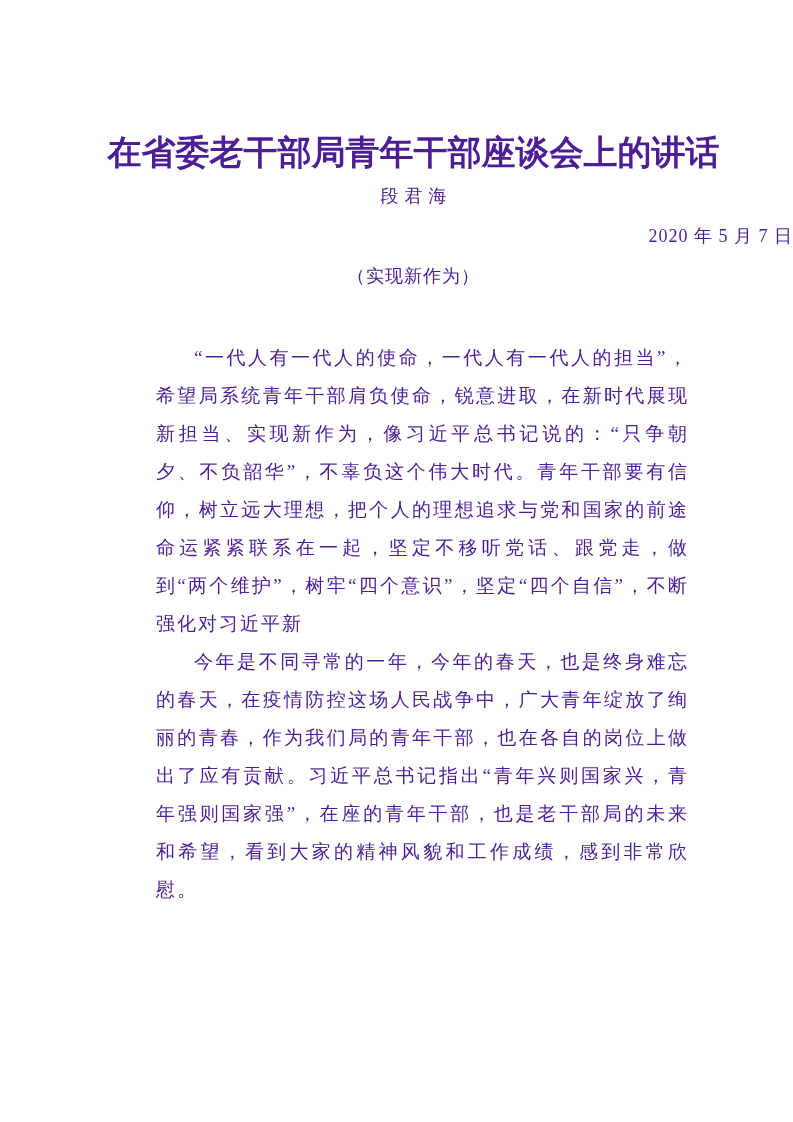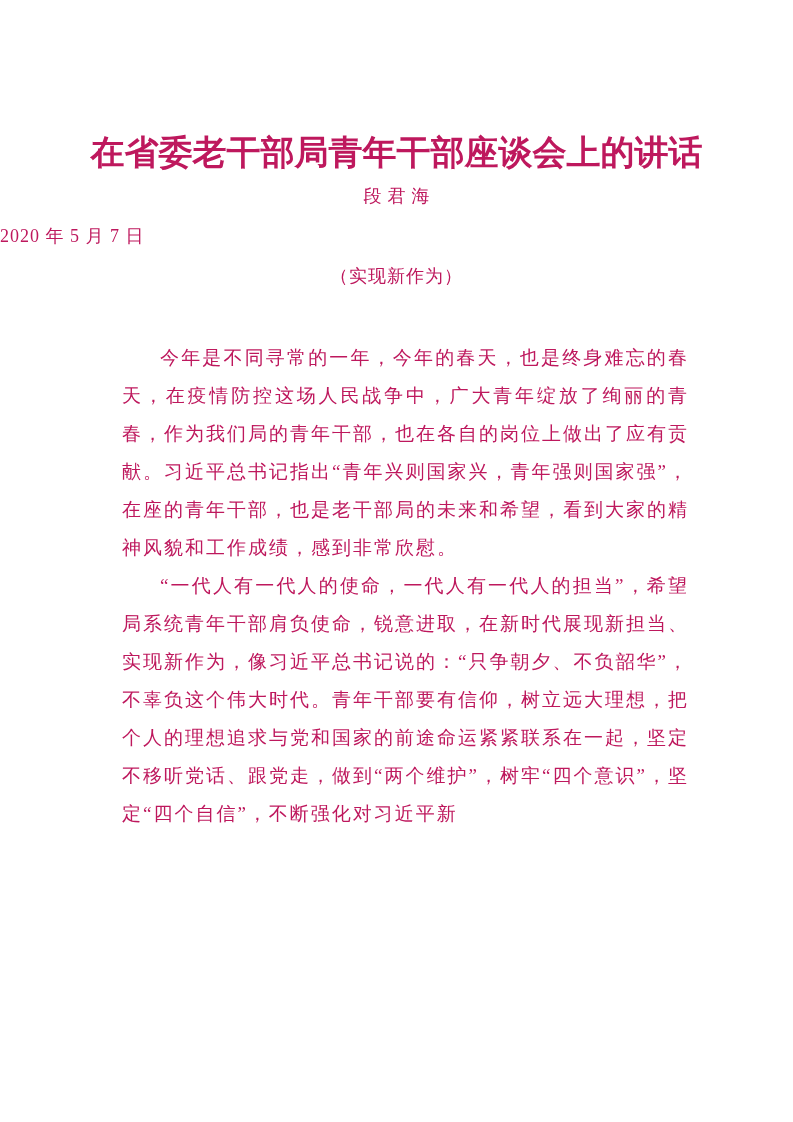--- a/index.html
+++ b/index.html
@@ -6,25 +6,26 @@
     margin: 0;
     padding: 0;
     background: #ffffff;
   }
   .page {
     position: relative;
     width: 793px;
     height: 1122px;
     margin: 0 auto;
     background: #ffffff;
-    color: #be185d;
+    color: #4c1d95;
     box-sizing: border-box;
     padding-top: 131px;
     overflow: hidden;
     font-family: "Liberation Serif", "DejaVu Serif", serif;
+    padding-left: 34px;
   }
   .title {
     margin: 0;
     font-size: 34px;
     line-height: 44px;
     font-weight: 700;
     text-align: center;
     letter-spacing: 0px;
     font-family: "Liberation Serif", "DejaVu Serif", serif;
   }
@@ -33,21 +34,21 @@
     font-size: 18px;
     line-height: 26px;
     text-align: center;
     letter-spacing: 6px;
     text-indent: 6px;
   }
   .dateline {
     margin-top: 14px;
     font-size: 18px;
     line-height: 26px;
-    text-align: left;
+    text-align: right;
     letter-spacing: 1px;
   }
   .source-note {
     margin-top: 14px;
     font-size: 18px;
     line-height: 26px;
     text-align: center;
     letter-spacing: 1px;
   }
   .body {
@@ -71,16 +72,16 @@
 <div class="page">
   <h1 class="title">在省委老干部局青年干部座谈会上的讲话</h1>
 
   <div class="byline">段君海</div>
 
   <div class="dateline">2020 年 5 月 7 日</div>
 
   <div class="source-note">（实现新作为）</div>
 
   <div class="body">
+    <p class="para">“一代人有一代人的使命，一代人有一代人的担当”，希望局系统青年干部肩负使命，锐意进取，在新时代展现新担当、实现新作为，像习近平总书记说的：“只争朝夕、不负韶华”，不辜负这个伟大时代。青年干部要有信仰，树立远大理想，把个人的理想追求与党和国家的前途命运紧紧联系在一起，坚定不移听党话、跟党走，做到“两个维护”，树牢“四个意识”，坚定“四个自信”，不断强化对习近平新</p>
     <p class="para">今年是不同寻常的一年，今年的春天，也是终身难忘的春天，在疫情防控这场人民战争中，广大青年绽放了绚丽的青春，作为我们局的青年干部，也在各自的岗位上做出了应有贡献。习近平总书记指出“青年兴则国家兴，青年强则国家强”，在座的青年干部，也是老干部局的未来和希望，看到大家的精神风貌和工作成绩，感到非常欣慰。</p>
-    <p class="para">“一代人有一代人的使命，一代人有一代人的担当”，希望局系统青年干部肩负使命，锐意进取，在新时代展现新担当、实现新作为，像习近平总书记说的：“只争朝夕、不负韶华”，不辜负这个伟大时代。青年干部要有信仰，树立远大理想，把个人的理想追求与党和国家的前途命运紧紧联系在一起，坚定不移听党话、跟党走，做到“两个维护”，树牢“四个意识”，坚定“四个自信”，不断强化对习近平新</p>
   </div>
 </div>
 
 </body></html>

